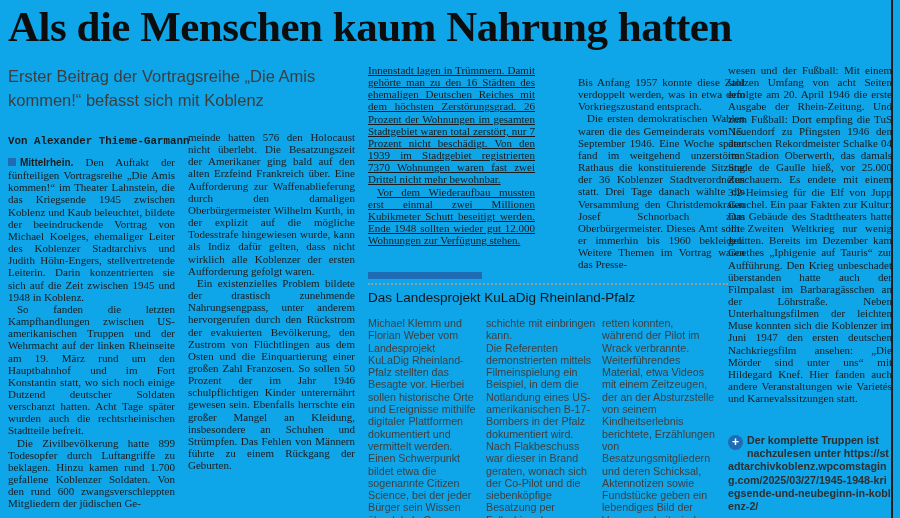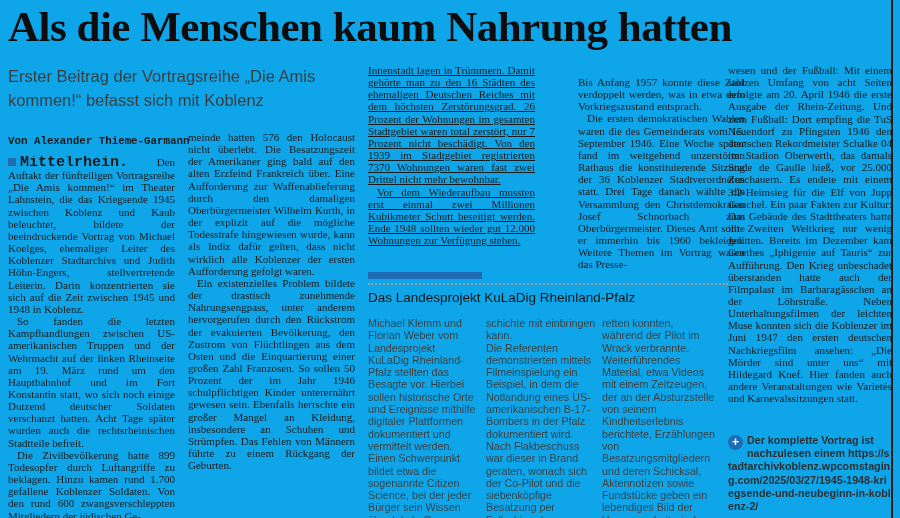--- a/index.html
+++ b/index.html
@@ -22,21 +22,21 @@
     position:absolute;left:8px;top:135px;width:200px;
     font-family:Liberation Mono, monospace;font-weight:700;font-size:10.8px;color:#1a1a1a;
   }
   .col{position:absolute;width:167px;overflow:hidden;}
   .bp{
     margin:0;font-size:11px;line-height:12.15px;text-align:justify;
     hyphens:auto;-webkit-hyphens:auto;
   }
   .bp.ind{text-indent:9px;}
   .sq{display:inline-block;width:8px;height:8px;background:#1f6cb4;margin-right:4px;}
-  .lead{font-family:Liberation Mono, monospace;font-weight:700;font-size:15px;}
+  .lead{font-family:Liberation Sans, sans-serif;font-weight:700;font-size:10px;}
   .box-bar{position:absolute;left:368px;top:272px;width:114px;height:7px;background:#1f6cb4;}
   .box-topline{position:absolute;left:368px;top:283px;width:360px;height:0;border-top:2px dotted #9a9a9a;}
   .box-title{
     position:absolute;left:368px;top:290px;margin:0;width:360px;
     font-family:"Liberation Sans",sans-serif;font-weight:400;font-size:13.5px;color:#151515;
   }
   .boxcol{
     position:absolute;top:317px;width:111px;height:201px;overflow:hidden;
     font-family:"Liberation Sans",sans-serif;font-size:10.7px;line-height:12.3px;color:#3f3f3f;
   }
@@ -97,15 +97,15 @@
   </div>
   <div class="boxcol" style="left:486px;">
     <p>schichte mit einbringen kann.</p>
     <p>Die Referenten demonstrierten mittels Filmeinspielung ein Beispiel, in dem die Notlandung eines US-amerikanischen B-17-Bombers in der Pfalz dokumentiert wird. Nach Flakbeschuss war dieser in Brand geraten, wonach sich der Co-Pilot und die siebenköpfige Besatzung per Fallschirmabsprung</p>
   </div>
   <div class="boxcol" style="left:602px;width:113px;">
     <p><span>retten konnten, während der Pilot im Wrack verbrannte. Weiterführendes Material, etwa Videos mit einem Zeitzeugen, der an der Absturzstelle von seinem Kindheitserlebnis berichtete, Erzählungen von Besatzungsmitgliedern und deren Schicksal, Aktennotizen sowie Fundstücke geben ein lebendiges Bild der Vergangenheit wieder.</span> </p>
   </div>
 
   <div class="footer-note">
-    <span class="plus">+</span><span>Der komplette Vortrag ist nachzulesen einem </span><span class="fn-url">https://stadtarchivkoblenz.wpcomstaging.com/2025/03/27/1945-1948-kriegsende-und-neubeginn-in-koblenz-2/</span>
+    <span class="plus">+</span><span>Der komplette Truppen ist nachzulesen unter </span><span class="fn-url">https://stadtarchivkoblenz.wpcomstaging.com/2025/03/27/1945-1948-kriegsende-und-neubeginn-in-koblenz-2/</span>
   </div>
 </div>
 
 </body></html>

